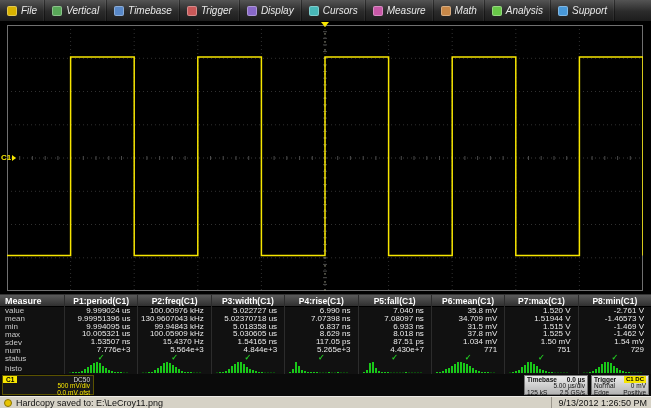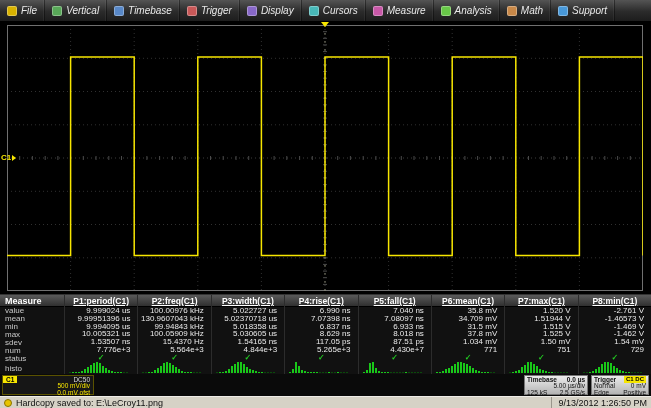--- a/index.html
+++ b/index.html
@@ -36,21 +36,21 @@
   
   .measure{flex:0 0 80px;height:80px;display:flex;background:#111;border-top:1px solid #333;}
   .mlabels{width:64px;flex:0 0 64px;display:flex;flex-direction:column;}
   .mtitle{height:12px;line-height:12px;font-size:9px;font-weight:bold;color:#fff;padding-left:5px;
     background:linear-gradient(#5a5a5a,#303030);border-bottom:1px solid #000;}
   .mlabel{height:8px;line-height:8px;font-size:8px;color:#c9c9c9;padding-left:5px;}
   .mlabel.hl{height:12px;line-height:12px;}
   #mcols{flex:1;display:flex;}
   .mcol{flex:1;display:flex;flex-direction:column;border-left:1px solid #2c2c2c;min-width:0;}
   .mhead{height:12px;line-height:12px;font-size:8.5px;font-weight:bold;color:#fff;text-align:center;
-    background:linear-gradient(#5a5a5a,#303030);border-bottom:1px solid #000;white-space:nowrap;overflow:hidden;text-decoration:underline;}
+    background:linear-gradient(#5a5a5a,#303030);border-bottom:1px solid #000;white-space:nowrap;overflow:hidden;}
   .mcell{height:8px;line-height:8px;font-size:8px;color:#eaeaea;text-align:right;padding-right:7px;white-space:nowrap;overflow:hidden;}
   .mstatus{text-align:center;padding-right:0;font-weight:bold;}
   .mhisto{height:12px;display:flex;align-items:flex-end;gap:1px;padding:0 4px 1px 4px;}
   .mhisto span{width:2px;flex:0 0 2px;}
 
   
   .descrow{flex:0 0 22px;height:22px;background:#0a0a0a;display:flex;align-items:stretch;padding:1px 2px;gap:3px;}
   .c1box{width:92px;flex:0 0 92px;background:#161616;border:1px solid #5a5200;display:flex;flex-direction:column;color:#f7e600;}
   .c1top{display:flex;align-items:center;height:7px;}
   .c1tab{background:#f7e600;color:#000;font-weight:bold;font-size:6.5px;line-height:7px;padding:0 3px;height:7px;}
@@ -102,26 +102,26 @@
     </div>
     <div class="mitem">
       <span class="micon ic-cursors"></span>
       <span>Cursors</span>
     </div>
     <div class="mitem">
       <span class="micon ic-measure"></span>
       <span>Measure</span>
     </div>
     <div class="mitem">
+      <span class="micon ic-math"></span>
+      <span>Math</span>
+    </div>
+    <div class="mitem">
       <span class="micon ic-analysis"></span>
       <span>Analysis</span>
-    </div>
-    <div class="mitem">
-      <span class="micon ic-math"></span>
-      <span>Math</span>
     </div>
     <div class="mitem">
       <span class="micon ic-support"></span>
       <span>Support</span>
     </div>
   </div>
 
   <div class="plot">
     <svg id="gridsvg" width="636" height="266">
         <line class="gl" x1="63.6" y1="0" x2="63.6" y2="266"></line>

